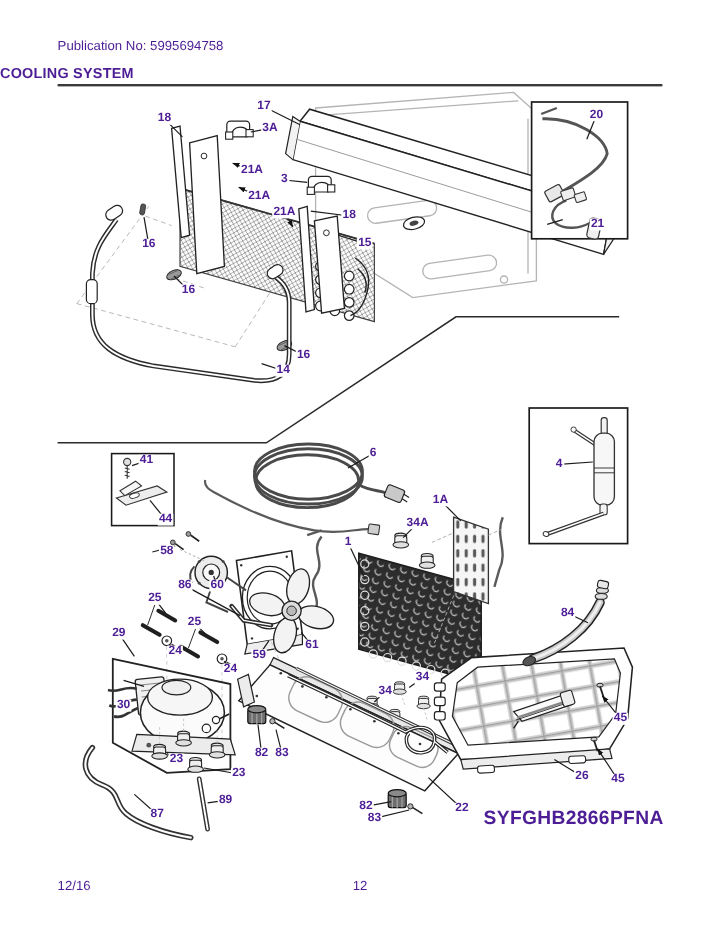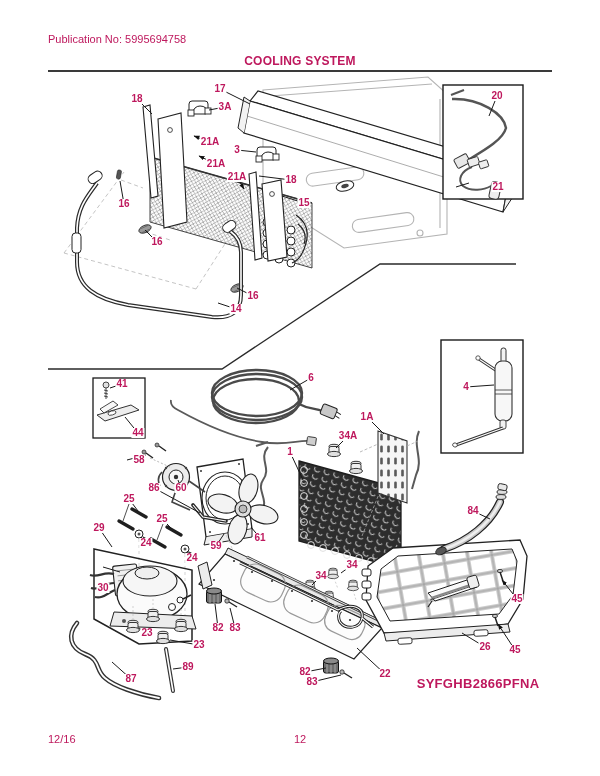--- a/index.html
+++ b/index.html
@@ -1,30 +1,30 @@
 <!DOCTYPE html>
 <html><head>
 <meta charset="utf-8">
 <style>
   html,body{margin:0;padding:0;background:#888;}
   #page{position:relative;width:600px;height:776px;background:#fff;margin:0 auto;
-        font-family:"Liberation Sans", sans-serif;color:#be185d;overflow:hidden;text-decoration:underline;}
+        font-family:"Liberation Sans", sans-serif;color:#4c1d95;overflow:hidden;text-decoration:underline;}
   .hdr-text{position:absolute;top:33px;font-size:11px;}
   #pub{left:48px;}
   #model{left:0;right:0;text-align:center;}
-  #title{position:absolute;top:54px;left:0;right:0;text-align:center;
+  #title{position:absolute;top:54px;left:0;right:0;
          font-size:12px;font-weight:bold;letter-spacing:.2px;}
   #rule{position:absolute;top:70px;left:48px;width:504px;height:2px;background:#3a3a3a;}
   #art,#leader-svg{position:absolute;left:0;top:0;}
   #leader-svg{pointer-events:none;}
   #callouts .callout{position:absolute;transform:translate(-50%,-50%);
          font-size:10px;font-weight:bold;line-height:1;background:#fff;
          padding:0 1px;white-space:nowrap;}
   #diagram-code{position:absolute;left:478px;top:683px;transform:translate(-50%,-50%);
-         font-size:13px;font-weight:bold;letter-spacing:.3px;text-align:right;}
+         font-size:16px;font-weight:bold;letter-spacing:.3px;text-align:right;}
   .ftr-text{position:absolute;top:733px;font-size:11px;}
   #ftr-date{left:48px;}
   #ftr-page{left:0;right:0;text-align:center;}
 </style>
 </head>
 <body>
 
 <div id="page">
 
   <div id="pub" class="hdr-text">Publication No: 5995694758</div>

